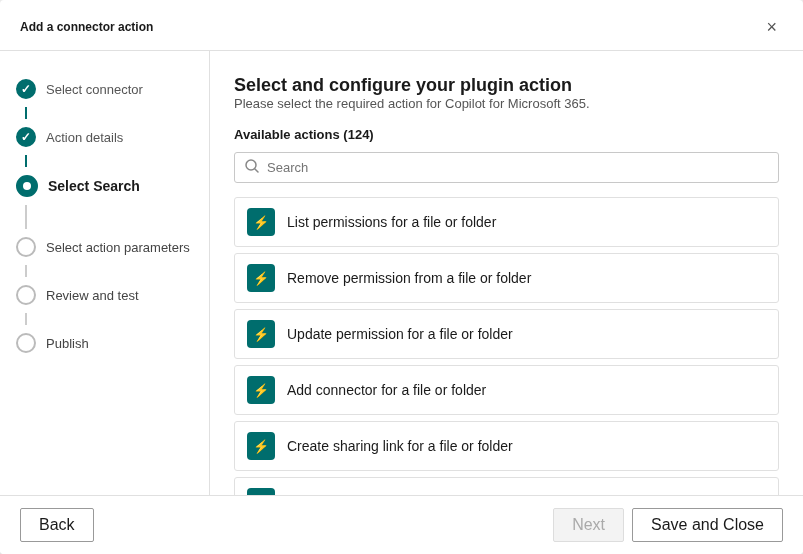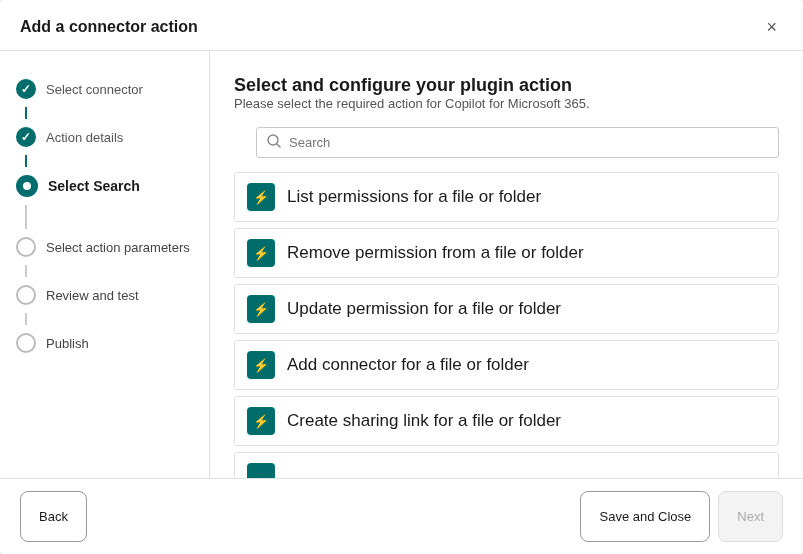--- a/index.html
+++ b/index.html
@@ -18,21 +18,21 @@
 
     .modal-header {
       display: flex;
       align-items: center;
       justify-content: space-between;
       padding: 16px 20px 12px 20px;
       border-bottom: 1px solid #e0e0e0;
     }
 
     .modal-title {
-      font-size: 16px;
+      font-size: 12px;
       font-weight: 600;
       color: #1a1a1a;
     }
 
     .close-btn {
       background: none;
       border: none;
       font-size: 18px;
       cursor: pointer;
       color: #555;
@@ -154,21 +154,20 @@
 
     .search-box {
       display: flex;
       align-items: center;
       border: 1px solid #c8c8c8;
       border-radius: 3px;
       padding: 6px 10px;
       gap: 8px;
       margin-bottom: 14px;
       background: #fff;
-      margin-left: 22px;
     }
 
     .search-icon-svg {
       color: #888;
       font-size: 14px;
       flex-shrink: 0;
     }
 
     .search-input {
       border: none;
@@ -211,43 +210,43 @@
       flex-shrink: 0;
     }
 
     .action-icon-inner {
       color: #fff;
       font-size: 13px;
       font-weight: 700;
     }
 
     .action-text {
-      font-size: 17px;
+      font-size: 14px;
       color: #1a1a1a;
     }
 
     
     .modal-footer {
       display: flex;
       align-items: center;
       justify-content: space-between;
       padding: 12px 20px;
       border-top: 1px solid #e0e0e0;
       background: #fff;
     }
 
     .footer-right {
       display: flex;
       gap: 8px;
     }
 
     .btn {
-      padding: 17px 18px;
-      font-size: 13px;
-      border-radius: 8px;
+      padding: 7px 18px;
+      font-size: 16px;
+      border-radius: 2px;
       border: 1px solid #ccc;
       cursor: pointer;
       font-family: inherit;
     }
 
     .btn-back {
       background: #fff;
       color: #1a1a1a;
       border: 1px solid #999;
     }
@@ -333,20 +332,21 @@
         <div class="step-circle inactive"></div>
         <span class="step-label">Publish</span>
       </div>
 
     </div>
 
     <div class="main-content">
       <div class="section-title">Select and configure your plugin action</div>
       <div class="section-subtitle">Please select the required action for Copilot for Microsoft 365.</div>
 
+      <div class="available-label">Available actions (124)</div>
 
       <div class="search-box">
         <span class="search-icon-svg">
           <svg width="14" height="14" viewBox="0 0 14 14" fill="none" xmlns="http://www.w3.org/2000/svg">
             <circle cx="6" cy="6" r="5" stroke="#888" stroke-width="1.5"></circle>
             <line x1="10" y1="10" x2="13" y2="13" stroke="#888" stroke-width="1.5" stroke-linecap="round"></line>
           </svg>
         </span>
         <input class="search-input" type="text" placeholder="Search" style="">
       </div>
@@ -396,18 +396,18 @@
         </div>
 
       </div>
     </div>
 
   </div>
 
   <div class="modal-footer">
     <button class="btn btn-back">Back</button>
     <div class="footer-right">
+      <button class="btn btn-next">Next</button>
       <button class="btn btn-save">Save and Close</button>
-      <button class="btn btn-next">Next</button>
     </div>
   </div>
 
 </div>
 
 </body></html>

